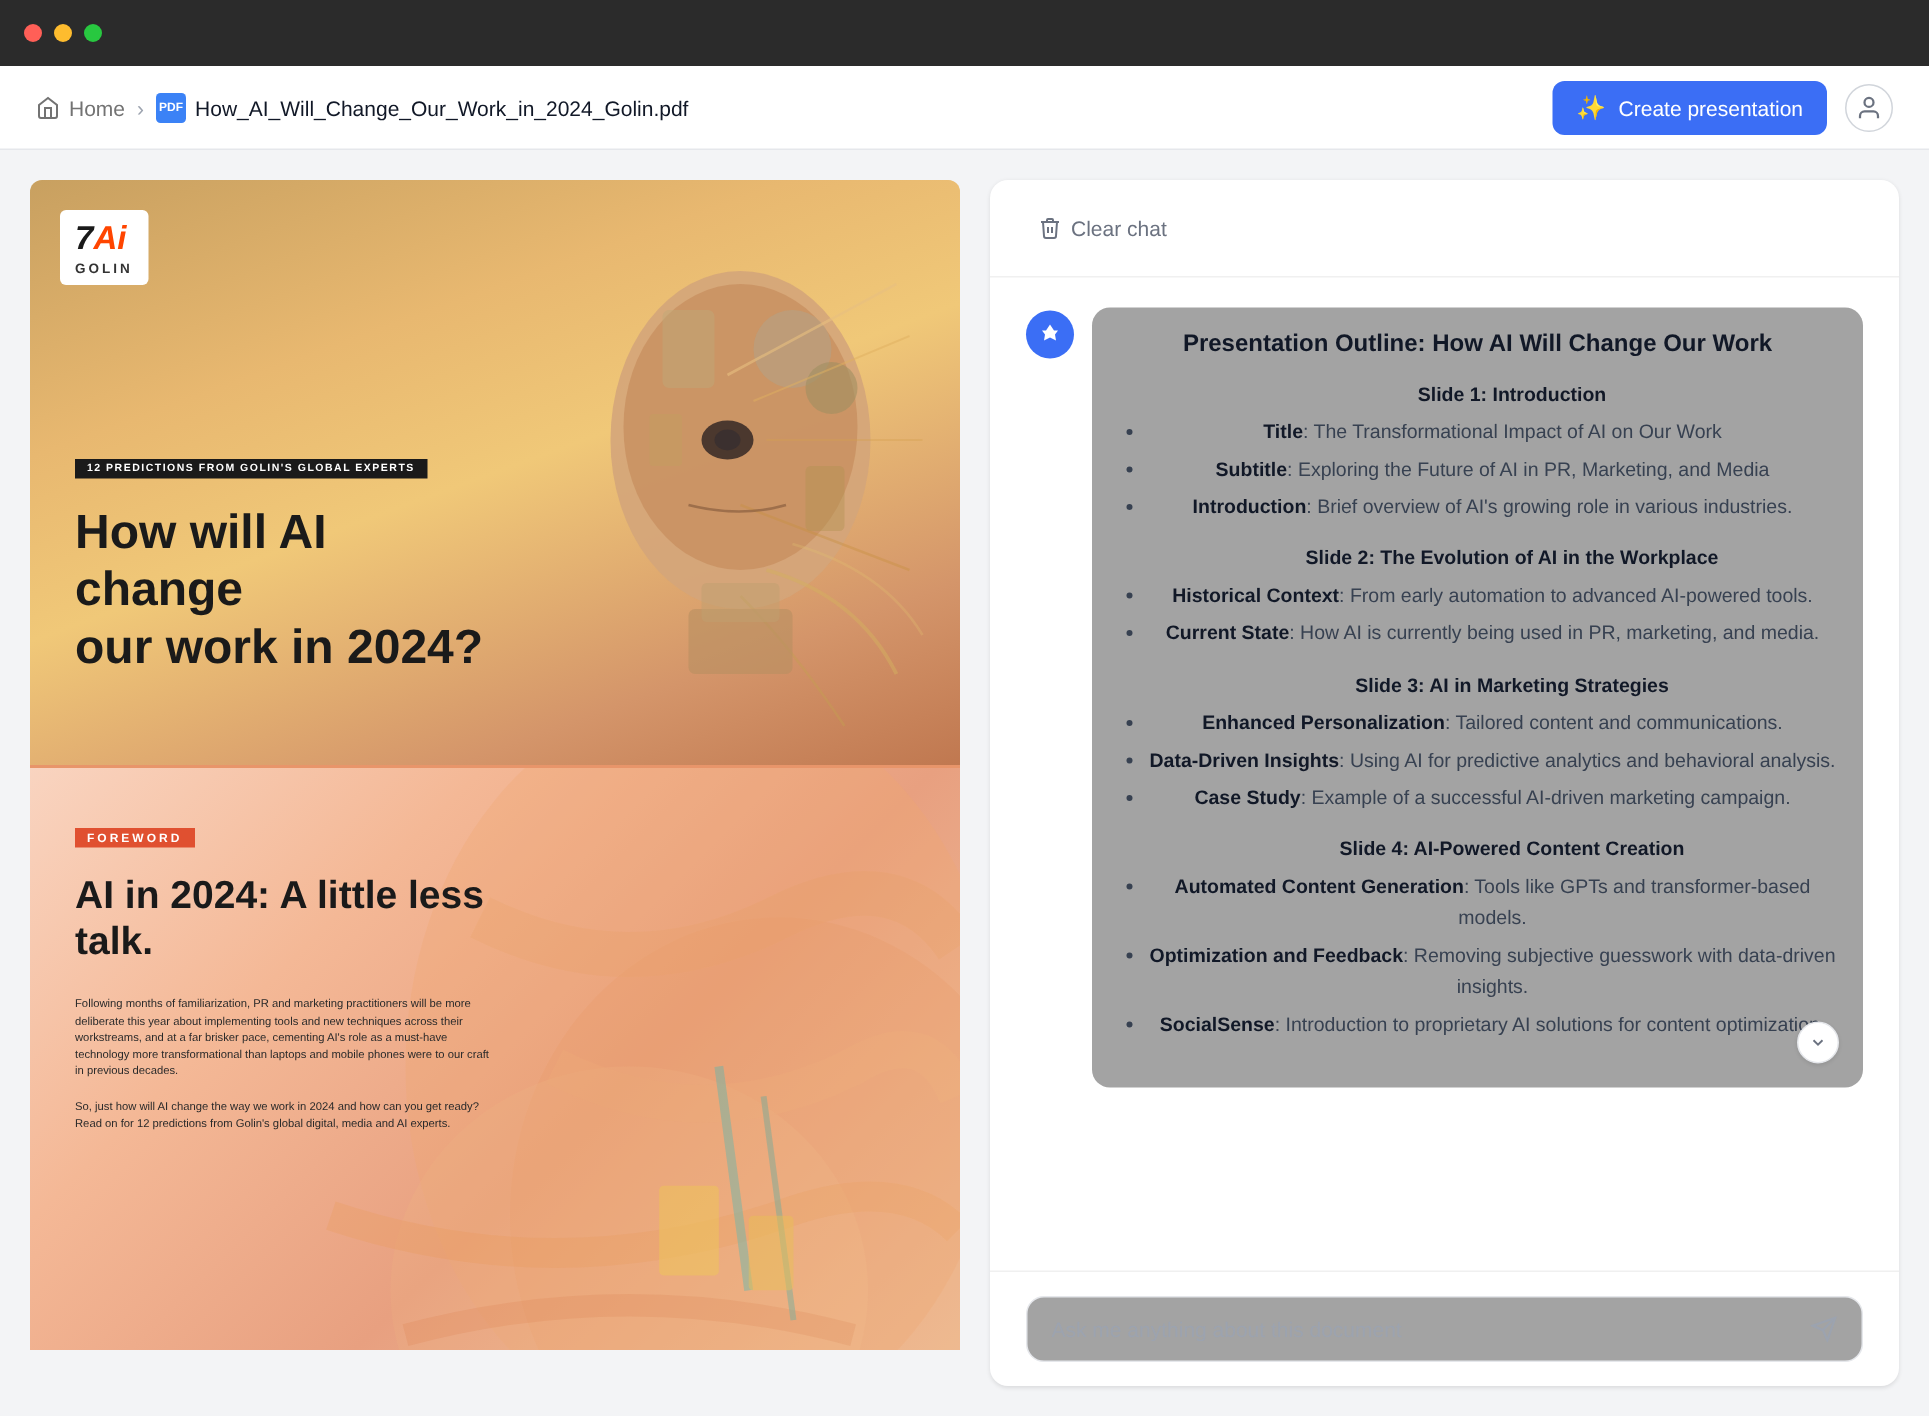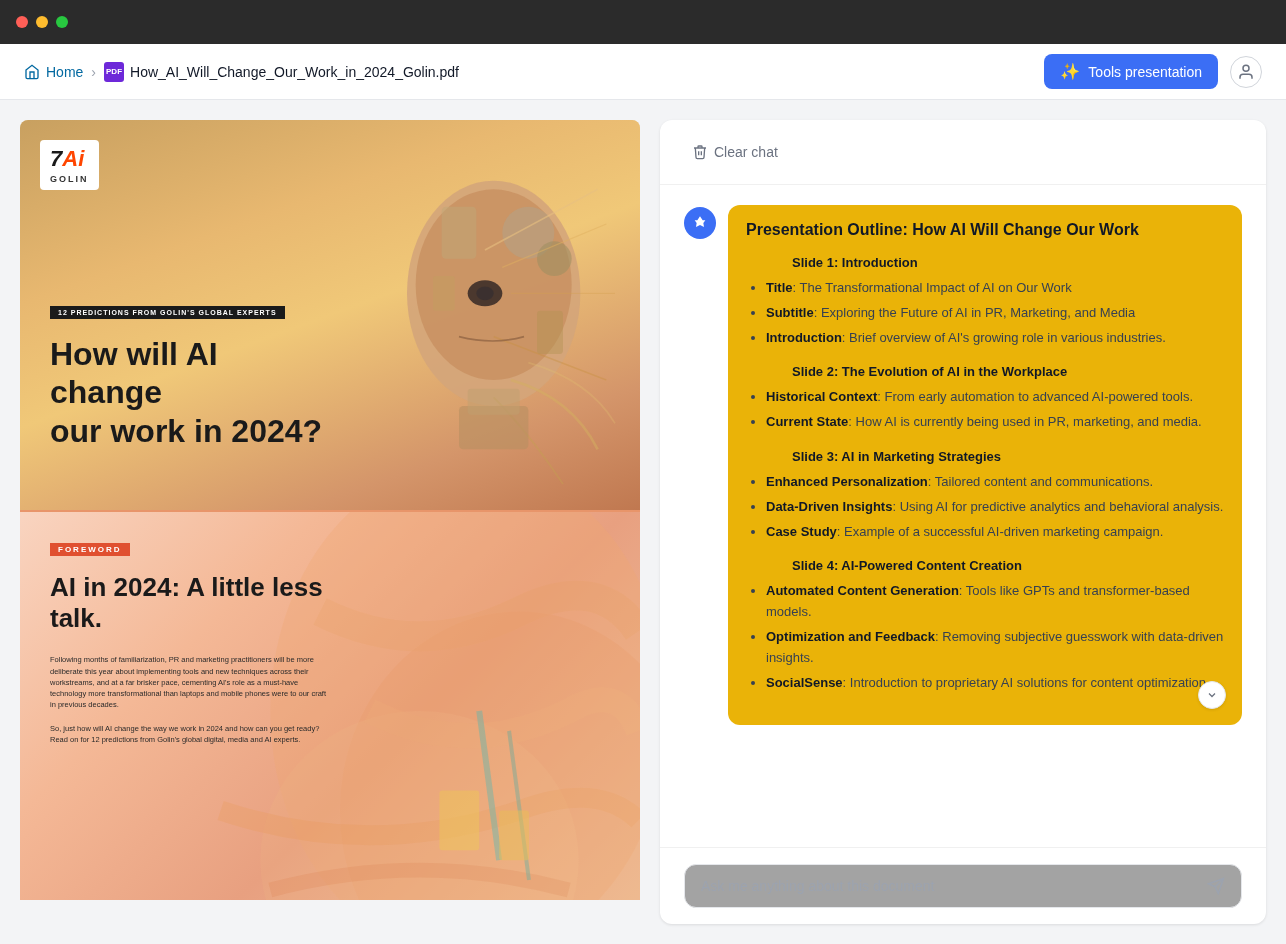--- a/index.html
+++ b/index.html
@@ -41,39 +41,39 @@
     }
     .breadcrumb {
       display: flex;
       align-items: center;
       gap: 8px;
     }
     .breadcrumb-home {
       display: flex;
       align-items: center;
       gap: 6px;
-      color: #0369a1;
+      color: #737373;
       font-size: 14px;
       cursor: pointer;
     }
     .breadcrumb-sep {
       color: #9ca3af;
       font-size: 14px;
     }
     .breadcrumb-file {
       display: flex;
       align-items: center;
       gap: 6px;
       color: #111827;
       font-size: 14px;
       font-weight: 500;
     }
     .pdf-icon {
       width: 20px; height: 20px;
-      background: #6d28d9;
+      background: #3b82f6;
       border-radius: 3px;
       display: flex;
       align-items: center;
       justify-content: center;
       color: white;
       font-size: 8px;
       font-weight: bold;
     }
     .btn-create {
       background: #3b6ef5;
@@ -208,21 +208,21 @@
     .slide-2 {
       height: 390px;
       background: linear-gradient(135deg, #f9d4c0 0%, #f4b896 30%, #e8a080 60%, #f0c4a0 100%);
       position: relative;
       overflow: hidden;
       border-top: 2px solid #e8956a;
     }
 
     .slide-2-content {
       position: absolute;
-      top: 26px;
+      top: 36px;
       left: 30px;
       z-index: 2;
       max-width: 320px;
     }
 
     .foreword-badge {
       background: #e05030;
       color: white;
       font-size: 8px;
       font-weight: 700;
@@ -318,24 +318,25 @@
       align-items: center;
       justify-content: center;
       color: white;
       font-size: 14px;
       font-weight: 700;
       flex-shrink: 0;
       margin-top: 2px;
     }
 
     .message-content {
-      background: #eab308;
+      background: #a3a3a3;
       border-radius: 12px;
       padding: 16px 18px;
       flex: 1;
+      text-align: center;
     }
 
     .outline-title {
       font-size: 16px;
       font-weight: 700;
       color: #111827;
       margin-bottom: 16px;
     }
 
     .slide-section {
@@ -454,21 +455,21 @@
     </div>
     <span class="breadcrumb-sep">›</span>
     <div class="breadcrumb-file">
       <div class="pdf-icon">PDF</div>
       <span>How_AI_Will_Change_Our_Work_in_2024_Golin.pdf</span>
     </div>
   </div>
   <div class="header-right">
     <button class="btn-create">
       <span class="btn-create-icon">✨</span>
-      <span>Tools presentation</span>
+      <span>Create presentation</span>
     </button>
     <div class="user-icon">
       <svg width="18" height="18" viewBox="0 0 24 24" fill="none" stroke="currentColor" stroke-width="2">
         <path d="M20 21v-2a4 4 0 0 0-4-4H8a4 4 0 0 0-4 4v2"></path>
         <circle cx="12" cy="7" r="4"></circle>
       </svg>
     </div>
   </div>
 </div>
 

